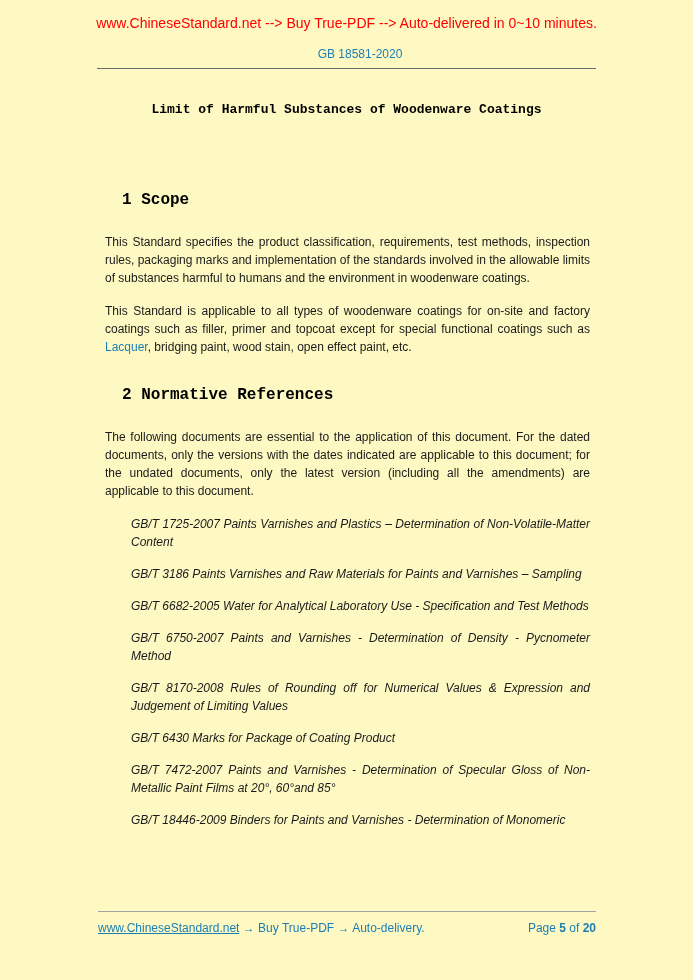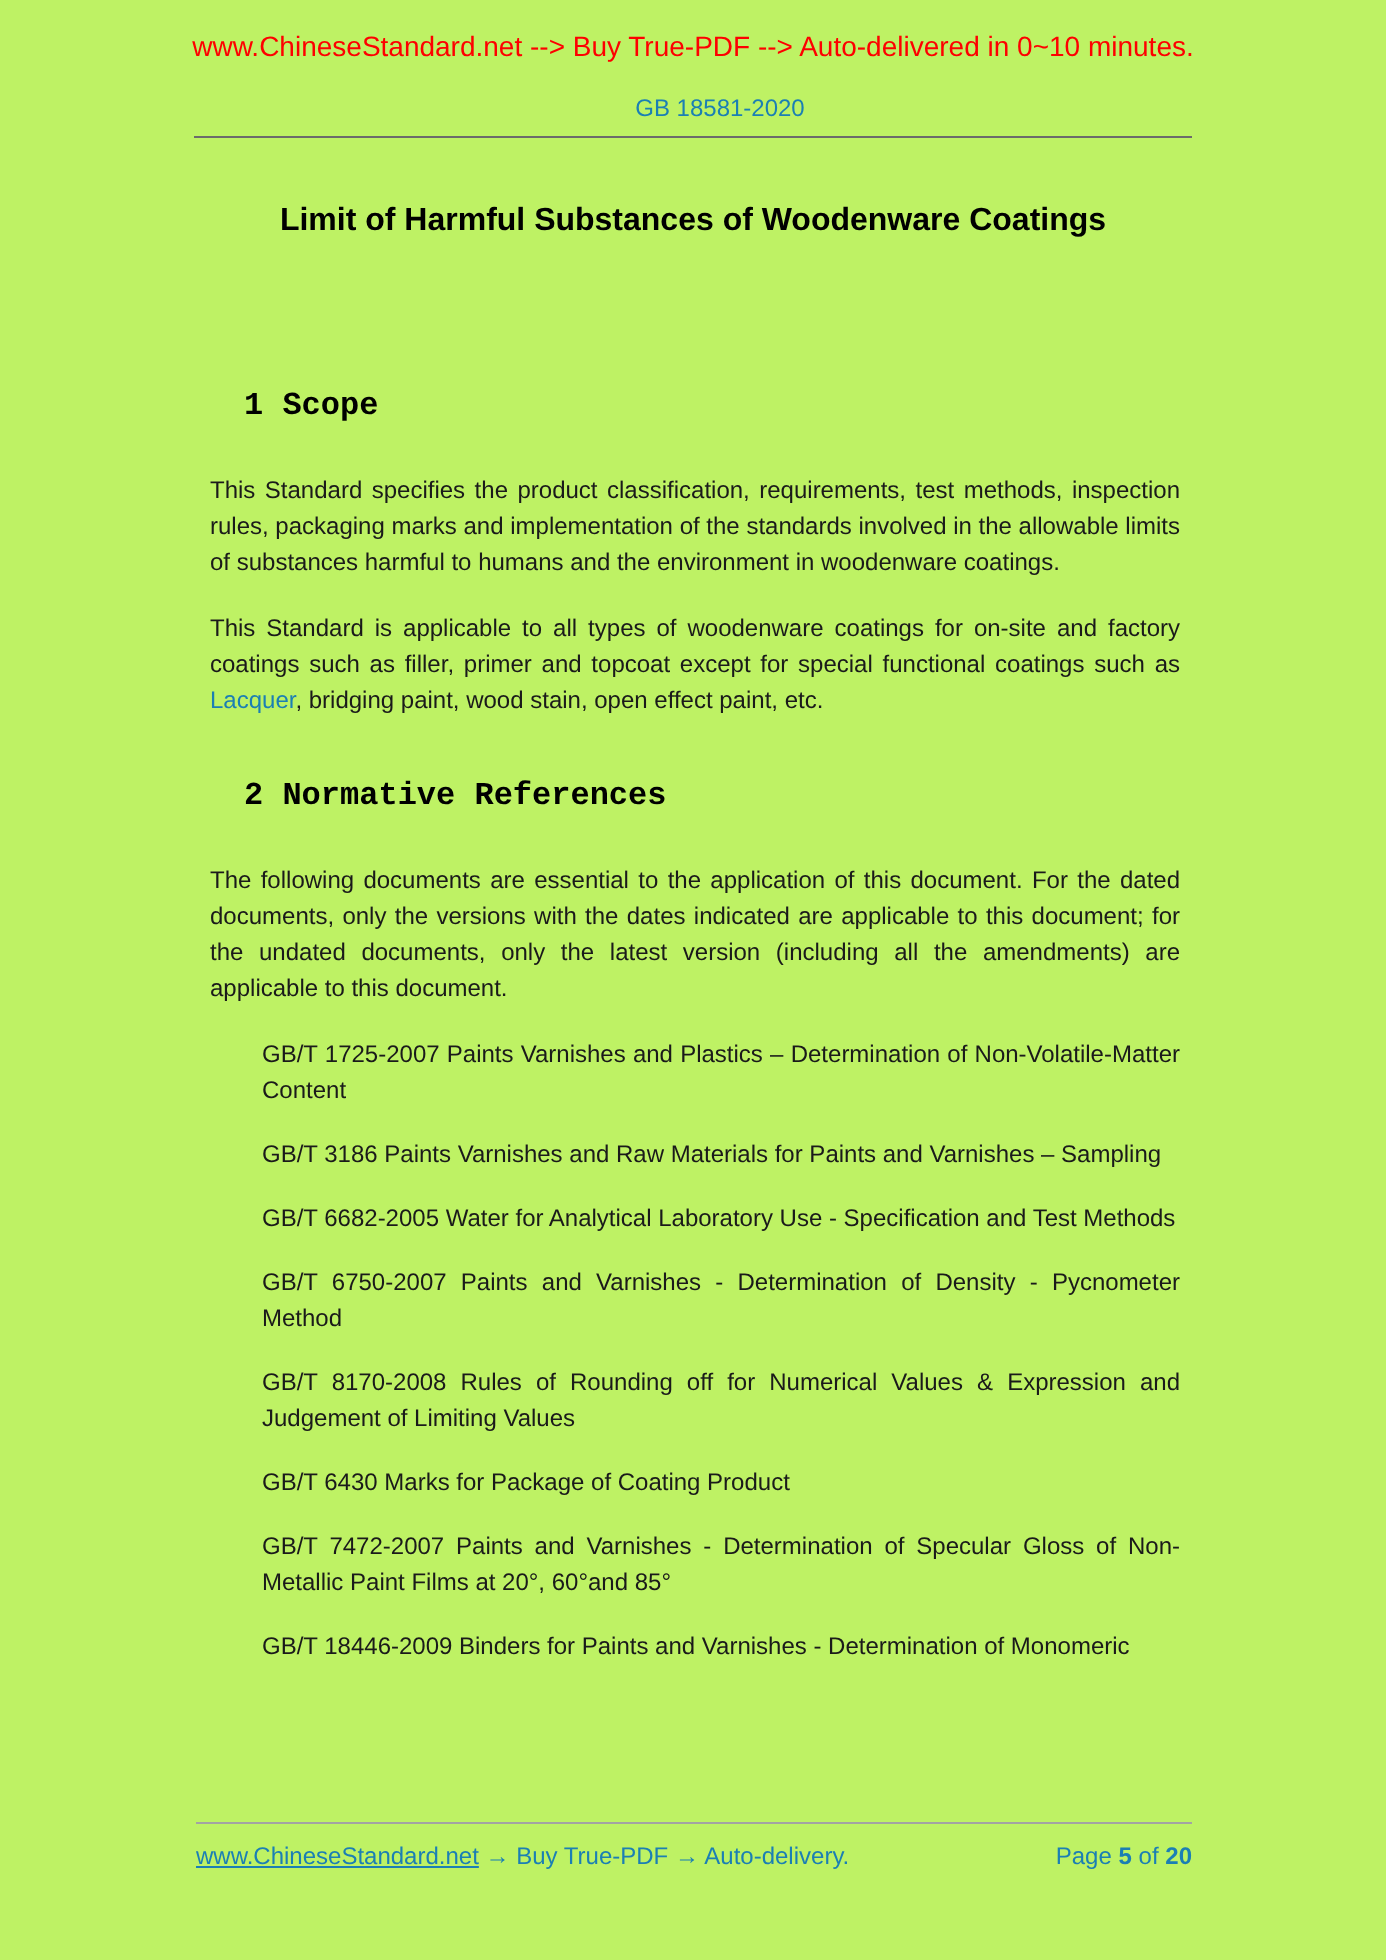--- a/index.html
+++ b/index.html
@@ -1,21 +1,21 @@
 <!DOCTYPE html>
 <html><head>
 <meta charset="utf-8">
 <style>
   * { box-sizing: border-box; }
   html, body { margin: 0; padding: 0; background: #ffffff; }
   .page {
     position: relative;
     width: 693px;
     height: 980px;
-    background: #bef264;
+    background: #fef9c3;
     font-family: "Liberation Sans", "DejaVu Sans", sans-serif;
     color: #1a1a1a;
     overflow: hidden;
   }
   .banner {
     padding-top: 15px;
     text-align: center;
     color: #fe0000;
     font-size: 14px;
     cursor: pointer;
@@ -29,23 +29,24 @@
     padding-left: 27px;
   }
   .rule {
     margin: 7px 97px 0 97px;
     border-bottom: 1px solid #6b6b6b;
     height: 0;
   }
   .title {
     margin: 33px 98px 0;
     text-align: center;
-    font-size: 16px;
+    font-size: 13px;
     font-weight: bold;
     color: #000000;
+    font-family: Liberation Mono, monospace;
   }
   .content {
     margin: 0 103px 0 105px;
     font-size: 12px;
     line-height: 18px;
   }
   .content h2 {
     font-size: 16px;
     font-weight: bold;
     color: #000000;
@@ -56,21 +57,21 @@
   .h-norm  { margin-top: 30px !important; }
   .content p {
     margin: 0 0 15px 0;
     text-align: justify;
   }
   .inline-link {
     color: #1b7fb4;
     cursor: pointer;
     text-decoration: none;
   }
-  .refs { margin-left: 26px; }
+  .refs { margin-left: 26px; font-style: italic; }
   .refs p { margin: 0 0 14px 0; }
   .footer {
     position: absolute;
     left: 98px;
     right: 97px;
     top: 911px;
     border-top: 1px solid #a3a3a3;
     padding-top: 9px;
     font-size: 12px;
     color: #1b7fb4;

